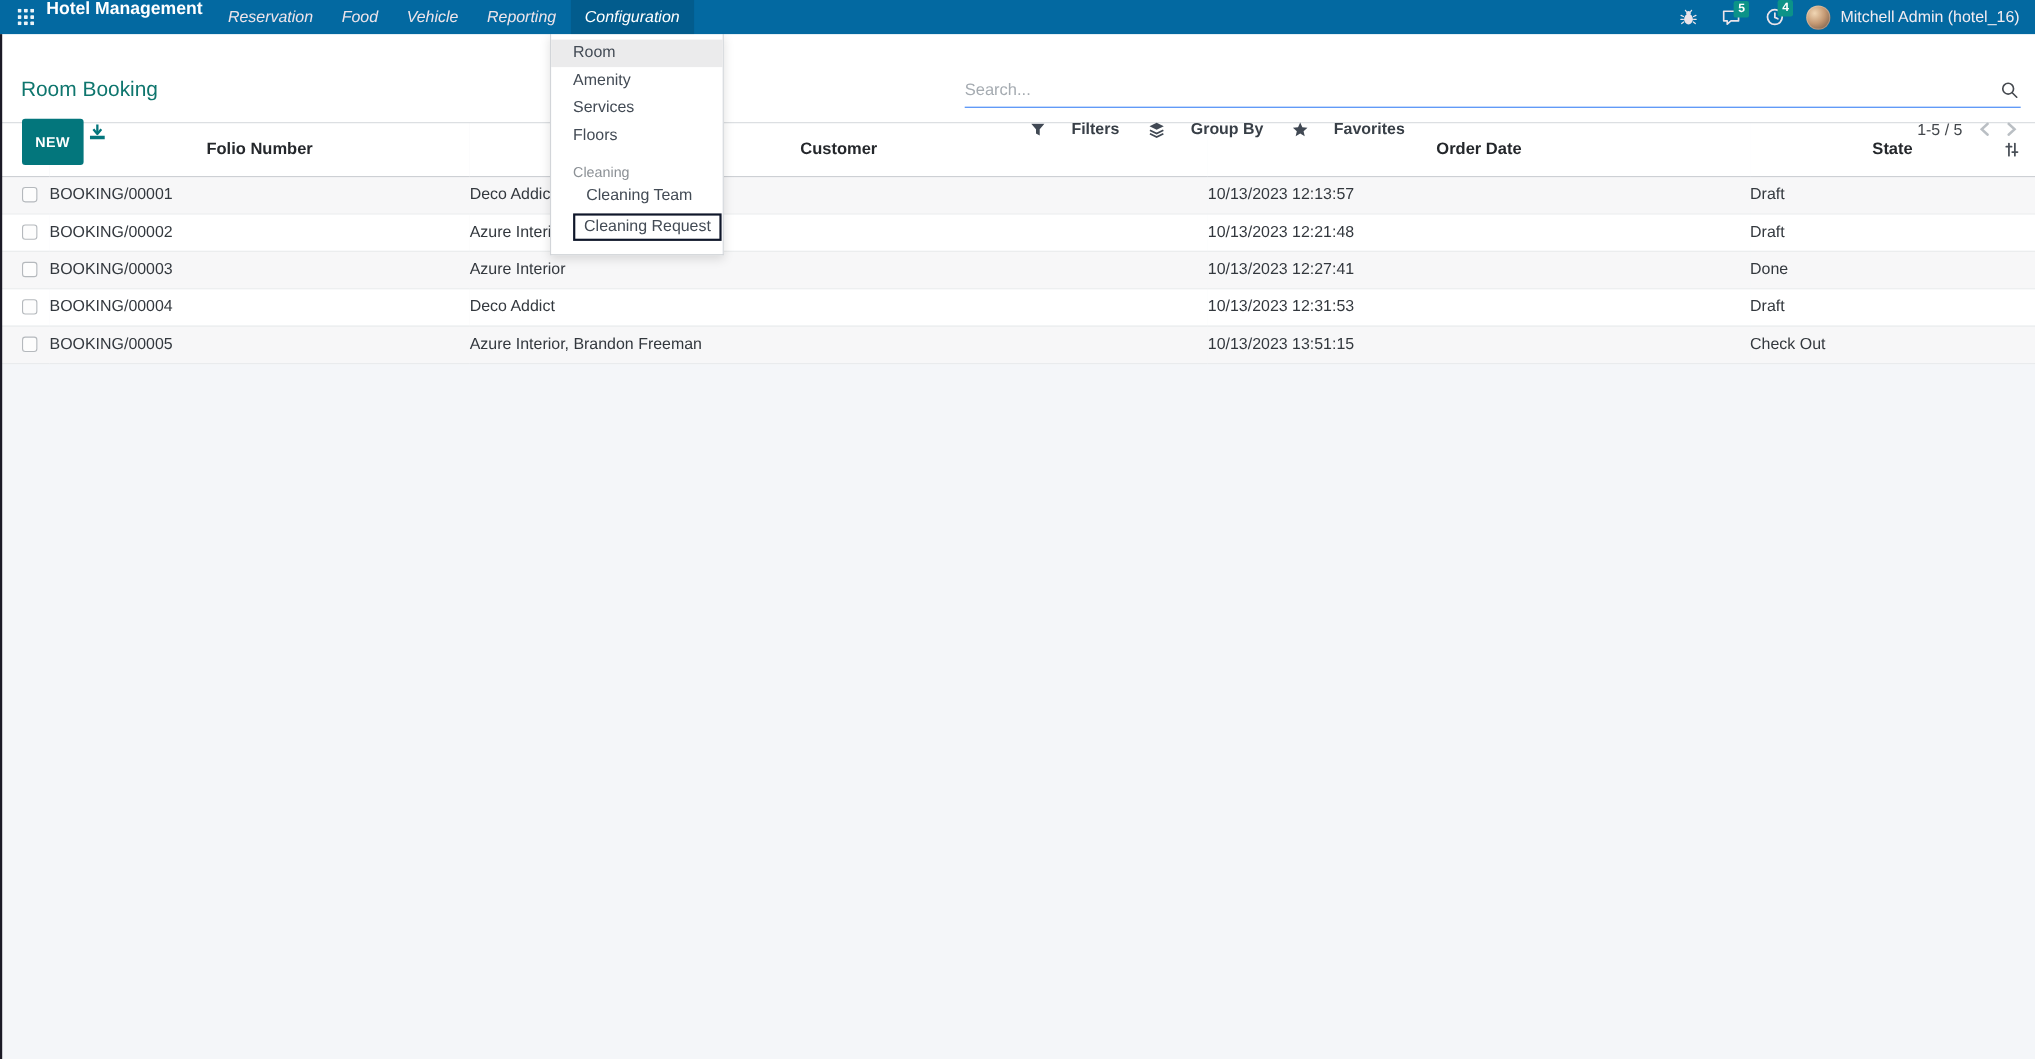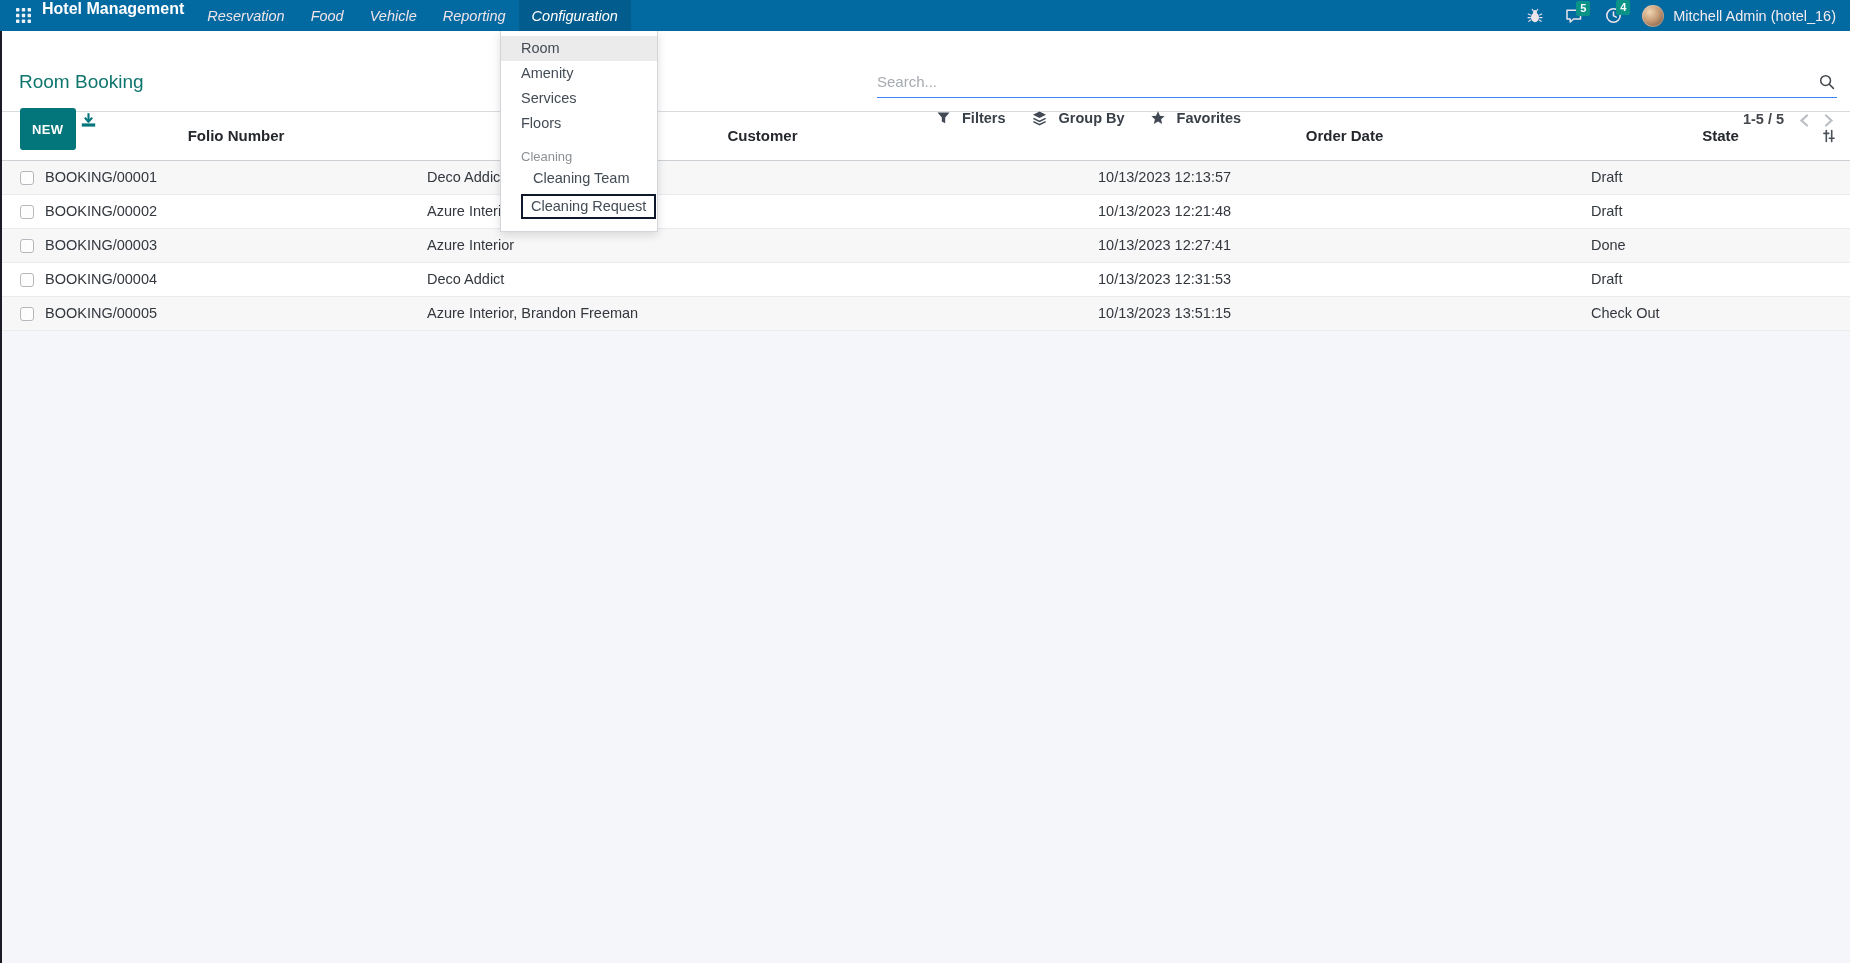--- a/index.html
+++ b/index.html
@@ -32,23 +32,23 @@
              border:none; border-radius:3px; font-family:inherit; font-size:13px; font-weight:bold; letter-spacing:0.4px; cursor:pointer; }
   .download-btn { position:absolute; left:80px; top:81px; cursor:pointer; display:inline-flex; }
 
   .search-box { position:absolute; left:877px; right:13px; top:35px; height:32px; border-bottom:1px solid #3b82f6; }
   .search-box input { width:calc(100% - 30px); height:100%; border:none; outline:none; background:transparent;
                       font-family:inherit; font-size:15px; color:#333; }
   .search-box input::placeholder { color:#a5abb1; }
   .search-glass { position:absolute; right:2px; top:8px; cursor:pointer; display:inline-flex; }
 
   .filter-row { position:absolute; left:937px; top:79px; display:flex; gap:26px; align-items:center; }
-  .filter-btn { display:flex; align-items:center; gap:12px; font-size:14.5px; font-weight:600; color:#383f47; cursor:pointer; white-space:nowrap; }
-
-  .pager { position:absolute; right:16px; top:80px; display:flex; align-items:flex-end; gap:15px;font-weight:bold; }
+  .filter-btn { display:flex; align-items:center; gap:24px; font-size:14.5px; font-weight:600; color:#383f47; cursor:pointer; white-space:nowrap; }
+
+  .pager { position:absolute; right:16px; top:80px; display:flex; align-items:flex-start; gap:15px; }
   .pager-text { font-size:14.5px; color:#43474c; }
   .pager-btn { display:inline-flex; cursor:pointer; }
 
   
   table.list { position:absolute; top:112px; left:0; width:1850px; border-collapse:collapse; table-layout:fixed; }
   table.list th { height:48px; background:#fff; border-bottom:1px solid #cdd0d4; font-size:15px; font-weight:bold;
                   color:#24272b; text-align:center; vertical-align:middle; cursor:pointer; position:relative; }
   table.list td { height:34px; font-size:14.5px; color:#33383e; vertical-align:middle; border-top:1px solid #e9ebed; cursor:pointer; }
   table.list tbody tr:nth-child(odd) td { background:#f7f7f8; }
   table.list tbody tr:nth-child(even) td { background:#ffffff; }

